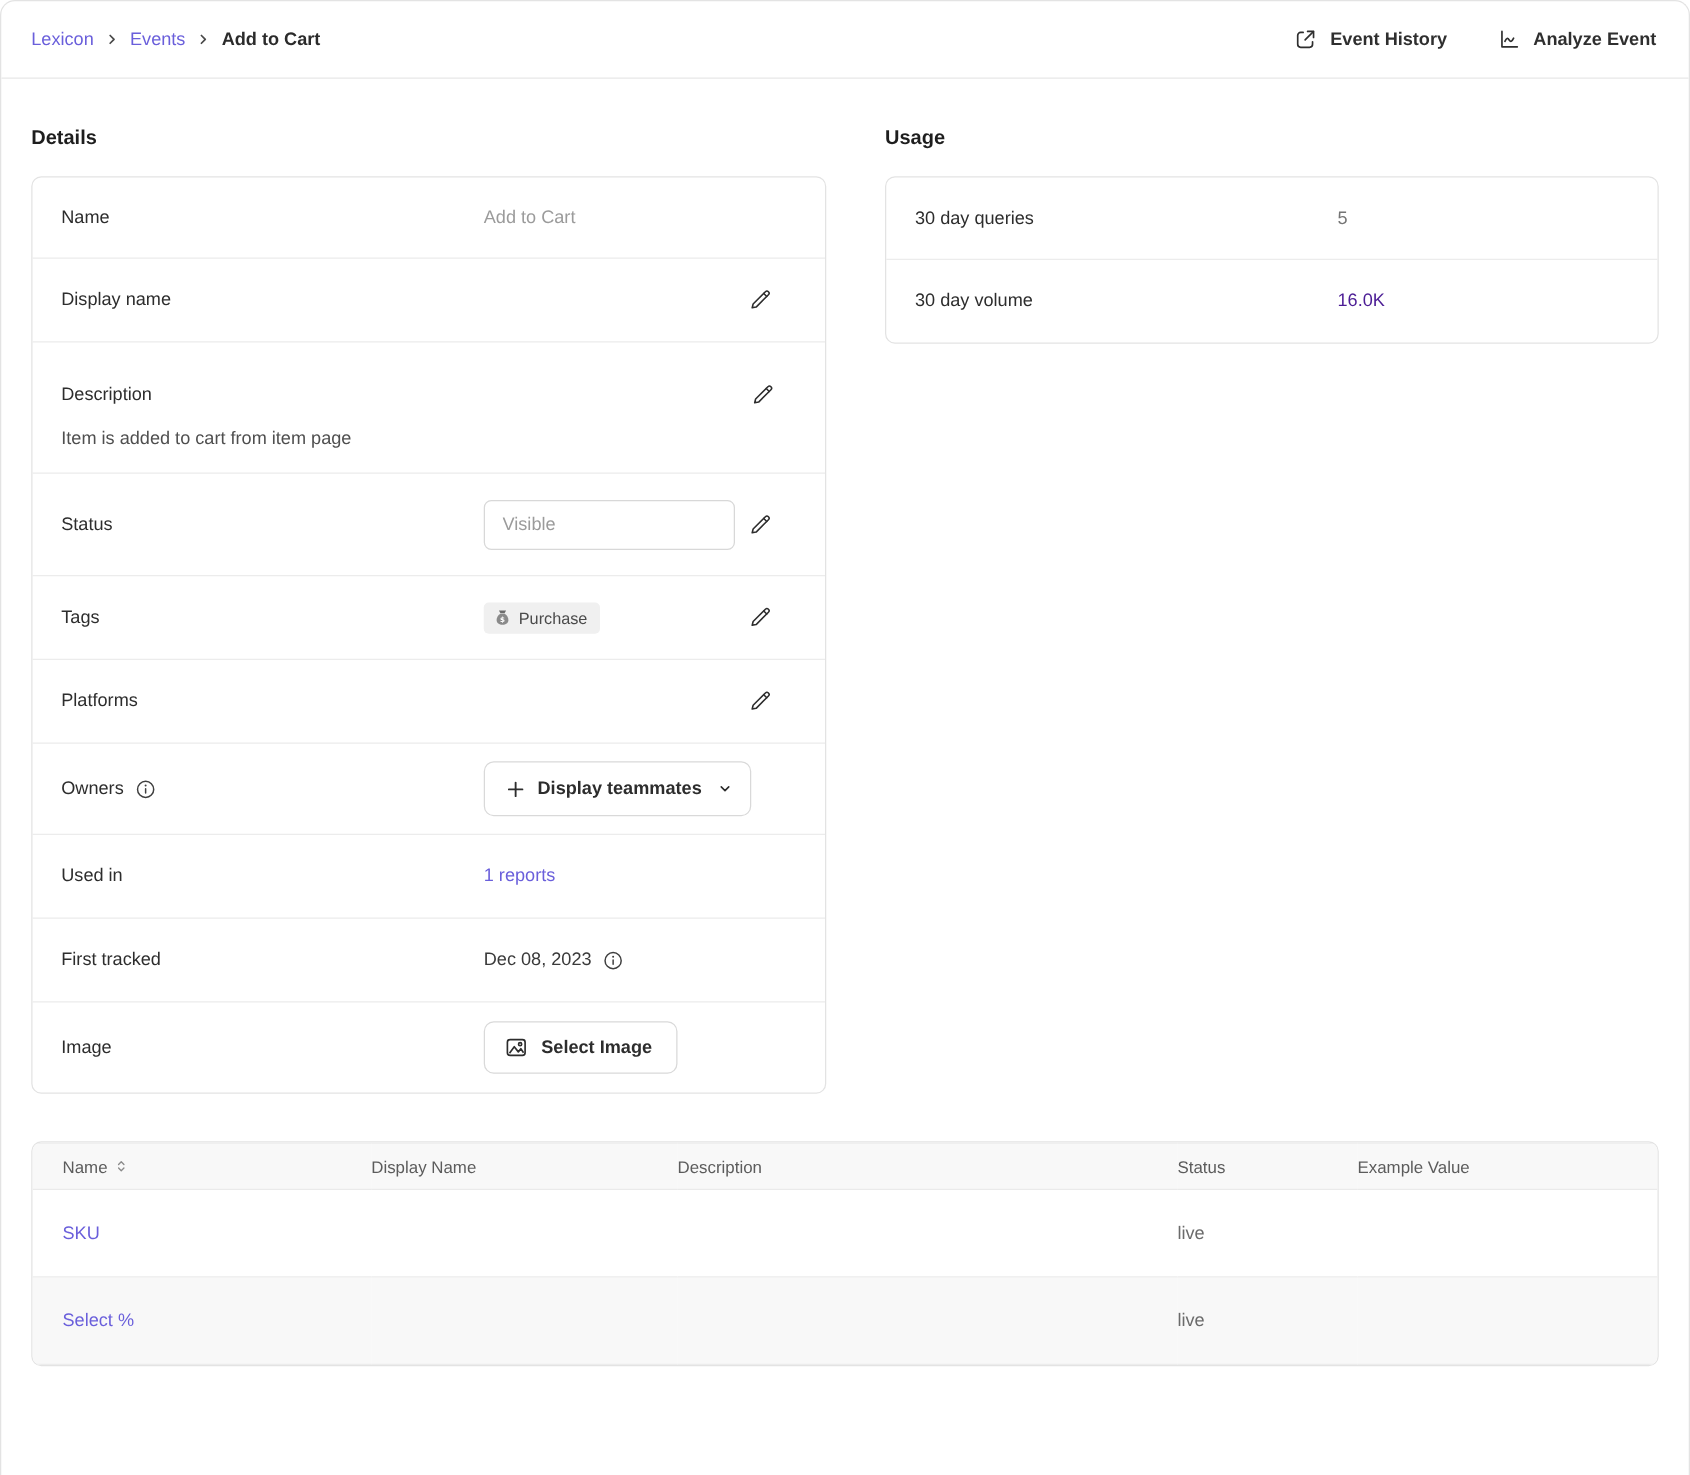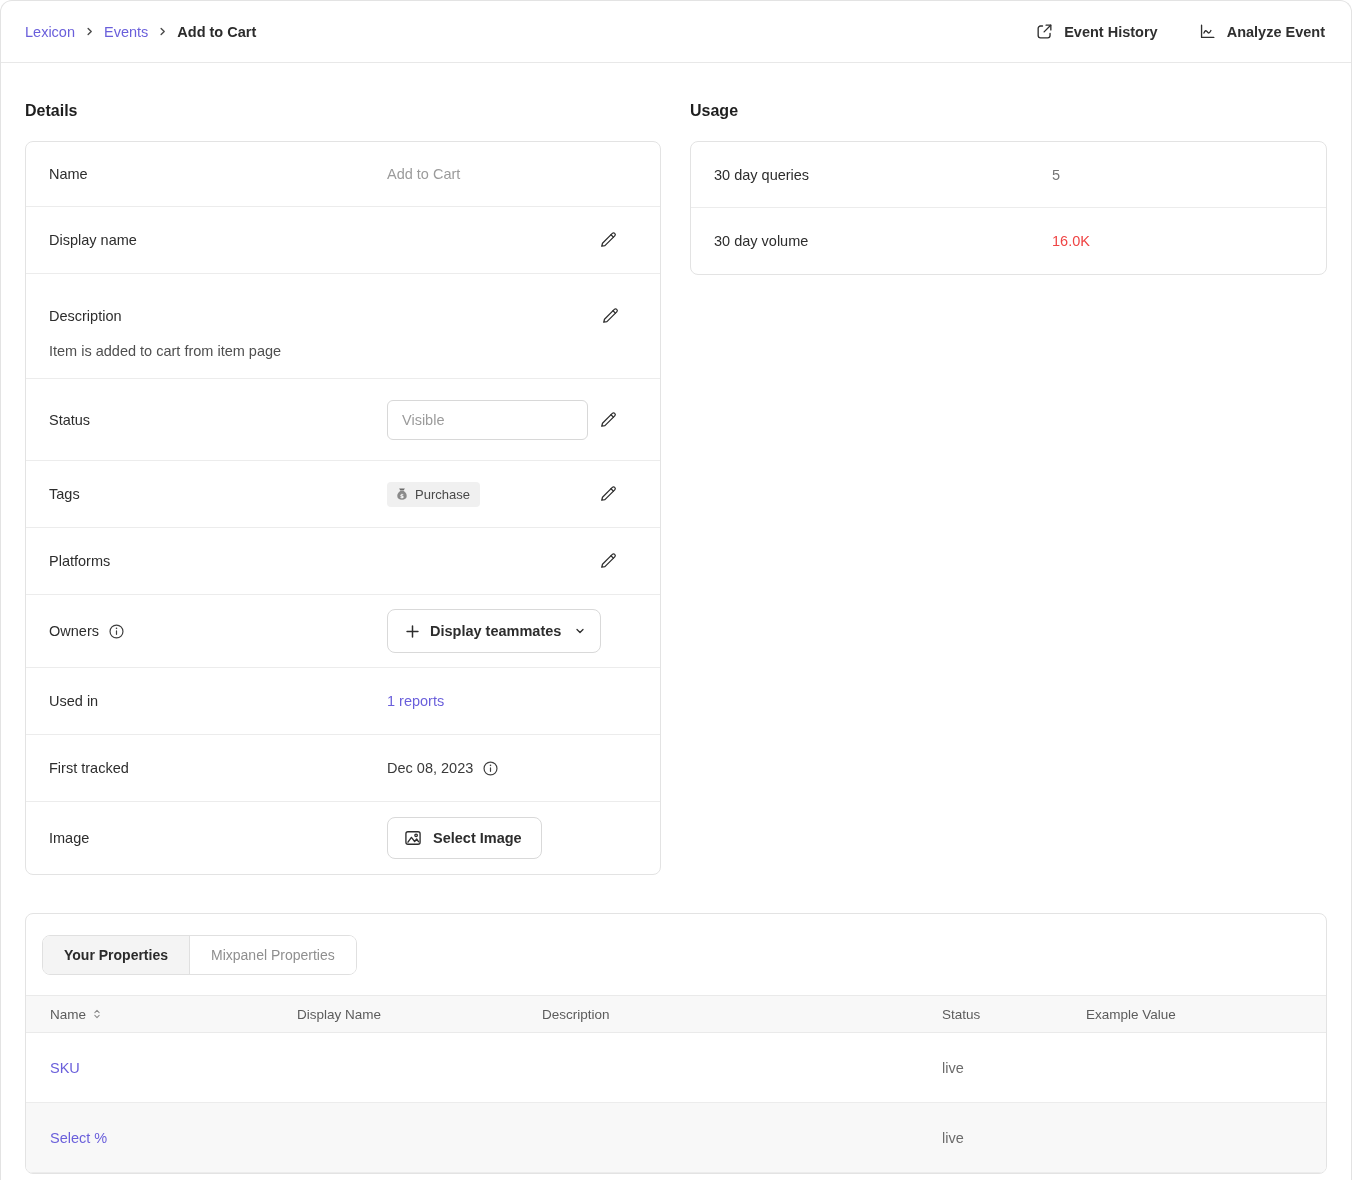--- a/index.html
+++ b/index.html
@@ -36,21 +36,21 @@
   .topbar-actions{display:flex;align-items:center;gap:40px;}
   .action-btn{
     display:flex;align-items:center;gap:10px;
     background:none;border:none;padding:0;cursor:pointer;
     font-family:inherit;font-size:14.5px;font-weight:700;color:#2f2f2f;
   }
   .action-btn svg{color:#2f2f2f;}
   
   .main{padding:39px 24px 0;}
   .section-heading{font-size:16px;font-weight:700;color:#1e1e1e;margin:0 0 21px;}
-  .columns{display:flex;gap:29px;align-items:flex-start;}
+  .columns{display:flex;gap:47px;align-items:flex-start;}
   .col-left{width:636px;flex-shrink:0;}
   .col-right{flex:1;}
   .card{border:1px solid var(--border);border-radius:8px;background:#fff;}
   
   .drow{
     display:flex;align-items:center;
     padding:0 40px 0 23px;
     border-bottom:1px solid var(--row-border);
   }
   .drow:last-child{border-bottom:none;}
@@ -329,32 +329,28 @@
 
       <section class="col-right">
         <h2 class="section-heading">Usage</h2>
         <div class="card">
           <div class="drow h66">
             <span class="drow-label">30 day queries</span>
             <span class="drow-value" style="color:#757575;">5</span>
           </div>
           <div class="drow h66">
             <span class="drow-label">30 day volume</span>
-            <span class="drow-value" style="color:#ef4444;">16.0K</span>
+            <span class="drow-value" style="color:#4c1d95;">16.0K</span>
           </div>
         </div>
       </section>
     </div>
 
     <section class="props">
       <div class="card props-card">
-        <div class="tabs">
-          <button class="tab active">Your Properties</button>
-          <button class="tab">Mixpanel Properties</button>
-        </div>
         <table class="props-table">
           <colgroup>
             <col style="width:271px">
               <col style="width:245px">
               <col style="width:400px">
               <col style="width:144px">
               <col>
           </colgroup>
           <thead>
             <tr>

